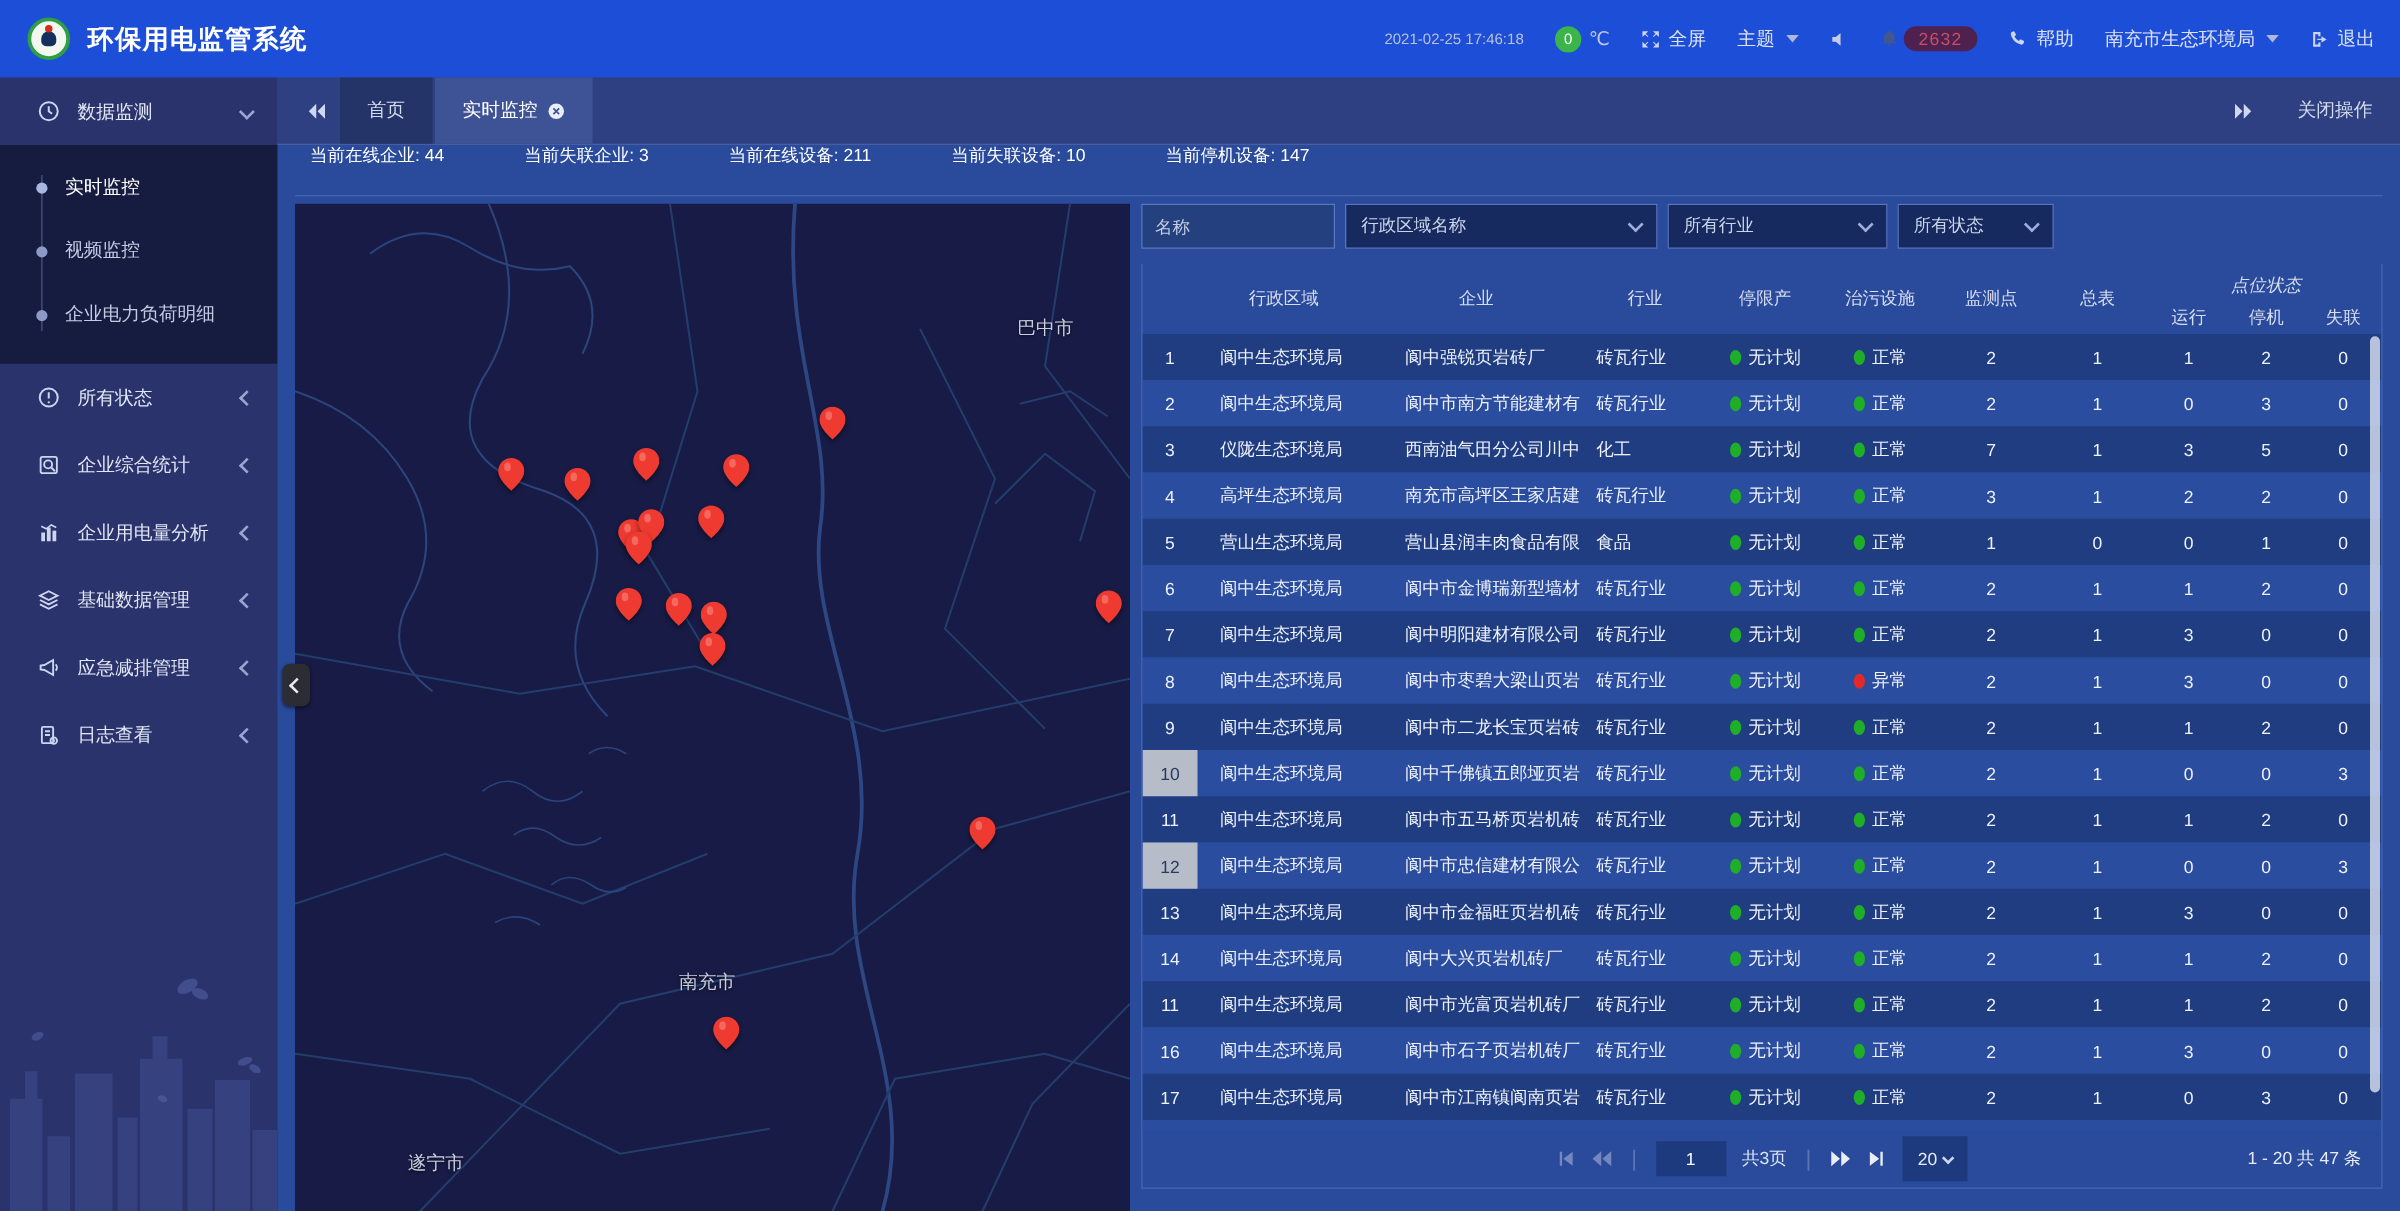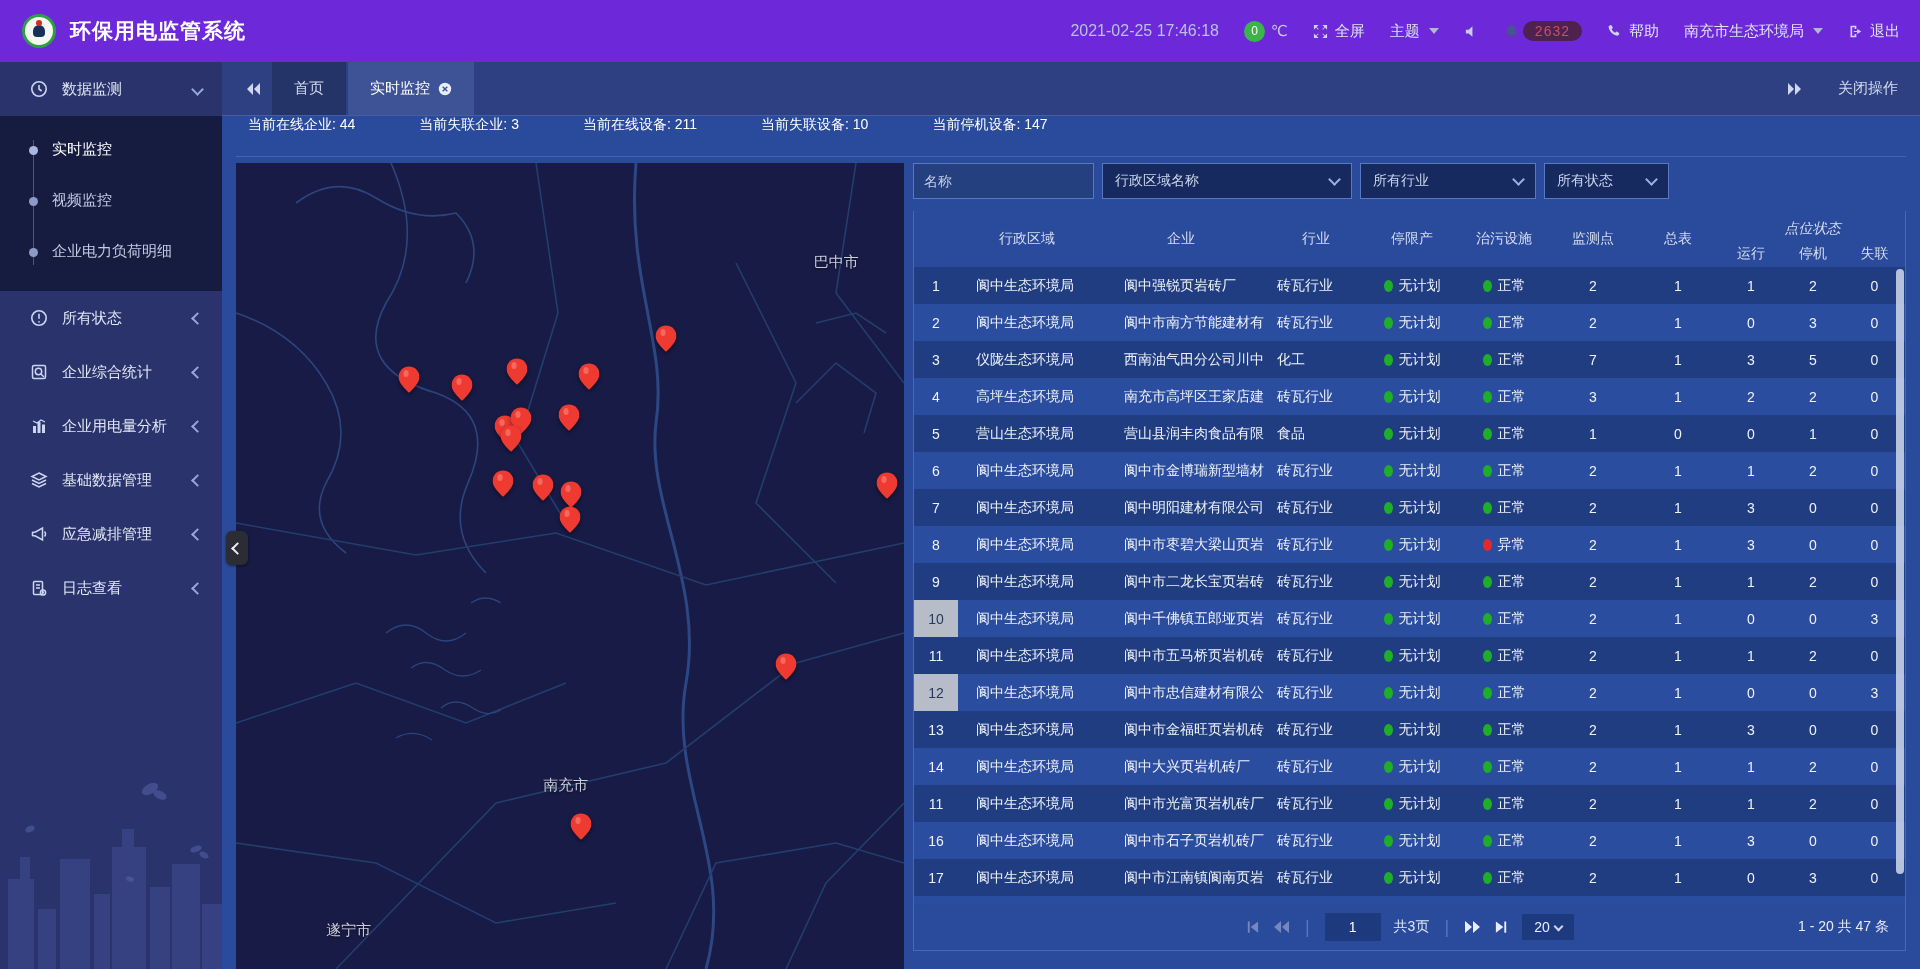--- a/index.html
+++ b/index.html
@@ -1,26 +1,26 @@
 <!DOCTYPE html>
 <html><head>
 <meta charset="utf-8">
 <style>
   html,body{margin:0;padding:0;width:1920px;height:969px;overflow:hidden;background:#2a4b9b;
     font-family:"Liberation Sans","DejaVu Sans",sans-serif;}
   .app{position:relative;width:1920px;height:969px;}
   
-  .hdr{height:62px;background:#6d28d9;display:flex;align-items:center;justify-content:space-between;padding:0 20px 0 22px;box-sizing:border-box;}
+  .hdr{height:62px;background:#1d4ed8;display:flex;align-items:center;justify-content:space-between;padding:0 20px 0 22px;box-sizing:border-box;}
   .brand{display:flex;align-items:center;gap:14px;}
   .logo{width:34px;height:34px;border-radius:50%;background:#f2f8f0;border:3px solid #2f9e44;box-sizing:border-box;display:flex;align-items:center;justify-content:center;position:relative;}
   .logo i{display:block;width:12px;height:12px;border-radius:50% 50% 4px 4px;background:#16305e;position:relative;}
   .logo i::after{content:'';position:absolute;left:3px;top:-5px;width:6px;height:6px;border-radius:50%;background:#d22b22;}
   .title{color:#fff;font-size:21px;font-weight:bold;letter-spacing:1px;}
   .hright{display:flex;align-items:center;gap:25px;color:#d8deef;font-size:15px;}
-  .dt{color:#b9c2dc;font-size:16px;}
+  .dt{color:#b9c2dc;font-size:12px;}
   .temp{display:flex;align-items:center;gap:6px;}
   .tbadge{width:21px;height:21px;border-radius:50%;background:#3bb54a;color:#fff;font-size:12px;display:flex;align-items:center;justify-content:center;}
   .tunit{color:#c2c9de;font-size:15px;}
   .hbtn{display:flex;align-items:center;gap:7px;cursor:pointer;color:#dde3f3;}
   .hbtn svg{display:block;}
   .bellwrap{display:flex;align-items:center;gap:4px;}
   .bellbadge{background:#4e2150;color:#c75064;border-radius:11px;padding:2px 12px;font-size:14px;letter-spacing:1px;}
   .caret{width:0;height:0;border-left:5px solid transparent;border-right:5px solid transparent;border-top:6px solid #aeb8d8;margin-left:2px;}
   
   .side{position:absolute;left:0;top:62px;bottom:0;width:222px;background:#2a336b;overflow:hidden;}
@@ -52,21 +52,21 @@
   .map{width:668px;height:806px;background:#181b45;position:relative;overflow:hidden;flex:0 0 668px;}
   .map svg.roads{position:absolute;left:0;top:0;}
   .citylabel{position:absolute;color:#c9cfdf;font-size:15px;white-space:nowrap;text-shadow:0 1px 2px rgba(0,0,0,.6);}
   .pin{position:absolute;width:21px;height:27px;transform:translate(-50%,-100%);cursor:pointer;}
   .pin svg{display:block;width:21px;height:27px;filter:drop-shadow(0 2px 2px rgba(0,0,0,.45));}
   .collapse-handle{position:absolute;left:-10px;top:374px;width:22px;height:34px;background:#2c2c34;border-radius:6px;display:flex;align-items:center;justify-content:center;z-index:6;cursor:pointer;box-shadow:0 1px 3px rgba(0,0,0,.5);}
   .collapse-handle .chev{border-color:#e8ecf8;}
   
   .rpanel{flex:1;display:flex;flex-direction:column;height:788px;box-sizing:border-box;}
   .filters{display:flex;gap:8px;height:36px;margin-bottom:12px;flex:0 0 auto;}
-  .f-input{width:181px;background:#24407f;border:1px solid #5a77c2;color:#dfe5f5;padding:0 10px;font-size:14px;box-sizing:border-box;outline:none;}
+  .f-input{width:155px;background:#24407f;border:1px solid #5a77c2;color:#dfe5f5;padding:0 10px;font-size:14px;box-sizing:border-box;outline:none;}
   .f-input::placeholder{color:#c3cce4;}
   .f-select{display:flex;align-items:center;justify-content:space-between;padding:0 12px;background:#162a60;border:1px solid #5a77c2;color:#ccd4ea;font-size:14px;box-sizing:border-box;cursor:pointer;}
   .f-select .chev{border-color:#9db0dd;margin-top:-3px;}
   .w250{width:250px;} .w176{width:176px;} .w125{width:125px;}
   .tablewrap{flex:1;display:flex;flex-direction:column;border:1px solid rgba(108,138,210,.45);border-top:none;box-sizing:border-box;overflow:hidden;}
   .grid{display:grid;grid-template-columns:44px 138px 170px 100px 92px 92px 86px 84px 62px 62px 1fr;}
   .thead{flex:0 0 56px;color:#d6ddf0;font-size:14px;align-items:center;}
   .thcell{text-align:center;white-space:nowrap;}
   .ptgroup{grid-column:9/12;display:flex;flex-direction:column;justify-content:center;gap:7px;height:100%;box-sizing:border-box;padding-top:4px;}
   .pttitle{font-style:italic;text-align:center;font-size:14px;}
@@ -84,21 +84,21 @@
   .c-status{display:flex;align-items:center;justify-content:center;gap:6px;overflow:visible;}
   .dot{width:9px;height:12px;border-radius:50%;display:inline-block;}
   .c-num{text-align:center;}
   .scrollthumb{position:absolute;right:1px;top:2px;width:8px;height:95%;background:#c6d0e6;border-radius:4px;opacity:.9;cursor:pointer;}
   
   .pager{flex:0 0 46px;display:flex;align-items:center;justify-content:center;gap:13px;color:#dfe6f6;font-size:14px;position:relative;}
   .pgbtn{display:flex;align-items:center;cursor:pointer;color:#e8edf8;}
   .pgbtn.disabled{color:#7488bd;cursor:default;}
   .pgsep{color:#5a74b8;font-size:18px;margin:0 2px;}
   .pgbox{width:52px;height:26px;background:#1d3a7e;border:none;color:#fff;text-align:center;font-size:14px;outline:none;}
-  .pgsize{width:52px;height:26px;background:#1d3a7e;display:flex;align-items:center;justify-content:center;gap:5px;cursor:pointer;color:#e8edf8;}
+  .pgsize{width:52px;height:36px;background:#1d3a7e;display:flex;align-items:center;justify-content:center;gap:5px;cursor:pointer;color:#e8edf8;}
   .pgsize .chev{width:5px;height:5px;border-color:#cdd6ee;margin-top:-2px;}
   .pgrange{position:absolute;right:16px;color:#e6ebf8;}
 </style>
 </head>
 <body>
 
 <div class="app">
 
   <div class="hdr">
     <div class="brand">

